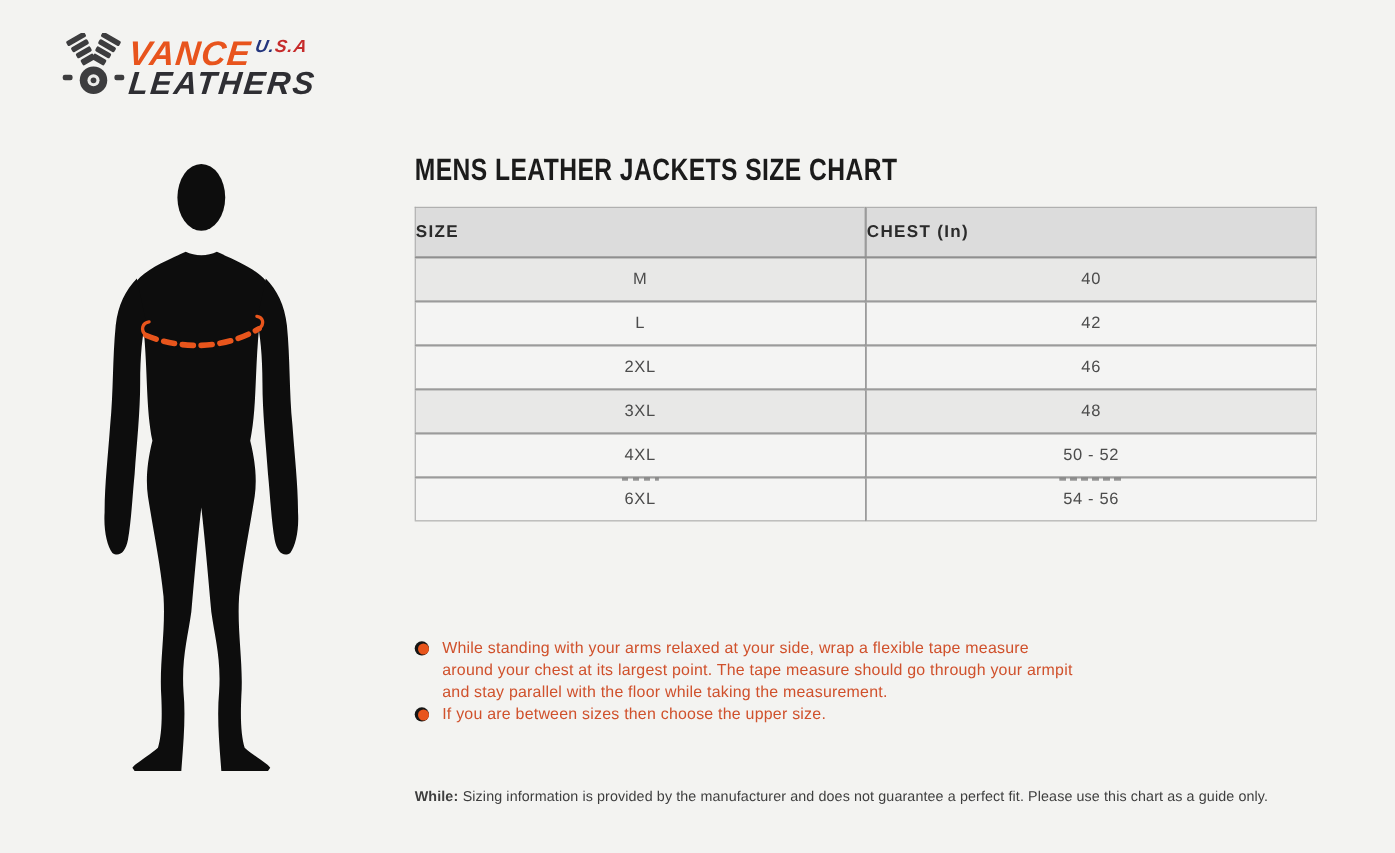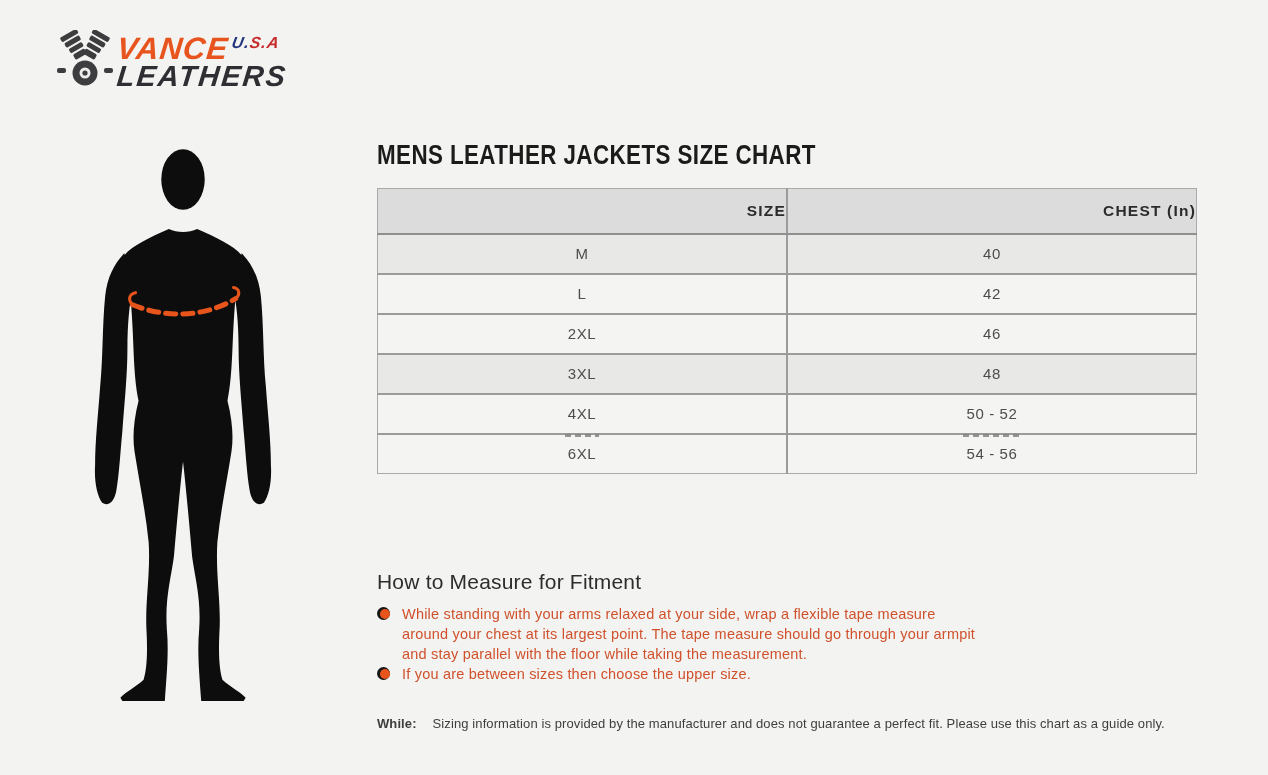--- a/index.html
+++ b/index.html
@@ -37,21 +37,21 @@
   
   .size-table-wrap { position:absolute; top:188px; left:0; width:820px; }
   table.size-table {
     width:100%; border-collapse:collapse;
     border:1px solid #a9a9a9;
     font-size:15px; color:#4c4c4c;
   }
   .size-table th {
     height:45px; background:#dcdcdc; color:#2b2b2b;
     font-size:15.5px; font-weight:700; letter-spacing:1.2px;
-    border-bottom:2px solid #8f8f8f; text-align:right;
+    border-bottom:2px solid #8f8f8f; text-align:left;
   }
   .size-table td {
     height:40px; text-align:center; letter-spacing:0.6px;
     border-bottom:2px solid #9b9b9b; position:relative;
   }
   .size-table th:first-child, .size-table td:first-child { border-right:2px solid #9b9b9b; width:50%; }
   .size-table tr.alt  td { background:#e8e8e7; }
   .size-table tr.lite td { background:#f4f4f3; }
   .size-table tr:last-child td { border-bottom:1px solid #a9a9a9; }
   .hdr-unit { font-weight:700; letter-spacing:0.5px;margin-left:32px; }
@@ -75,21 +75,21 @@
     position:relative; flex:none; margin-top:3px;
   }
   .bullet-icon::after {
     content:""; position:absolute; left:3px; top:1.5px;
     width:10px; height:10px; border-radius:50%; background:#e8551c;
   }
 
   
   .note { position:absolute; top:716px; left:0; width:820px; font-size:13px; color:#3e3e3e; letter-spacing:0.1px; }
   .note-label { font-weight:700; }
-  .note-text { margin-left:16px; }
+  .note-text { margin-left:4px; }
 </style>
 </head>
 <body>
 
 <div class="stage">
 
   <div class="logo">
     <svg class="logo-engine" viewBox="0 0 60 62">
       <g fill="#3d3d3f">
         <g transform="rotate(-30 22 20)">
@@ -195,21 +195,20 @@
             </td>
             <td>54 - 56
               <span class="artifact" style="width:58px"></span>
             </td>
           </tr>
         </tbody>
       </table>
     </div>
 
     <div class="measure">
-      <div class="measure-heading">How to Measure for Fitment</div>
       <ul class="measure-list">
         <li>
           <span class="bullet-icon"></span>
           <span>While standing with your arms relaxed at your side, wrap a flexible tape measure around your chest at its largest point. The tape measure should go through your armpit and stay parallel with the floor while taking the measurement.</span>
         </li>
         <li>
           <span class="bullet-icon"></span>
           <span>If you are between sizes then choose the upper size.</span>
         </li>
       </ul>

